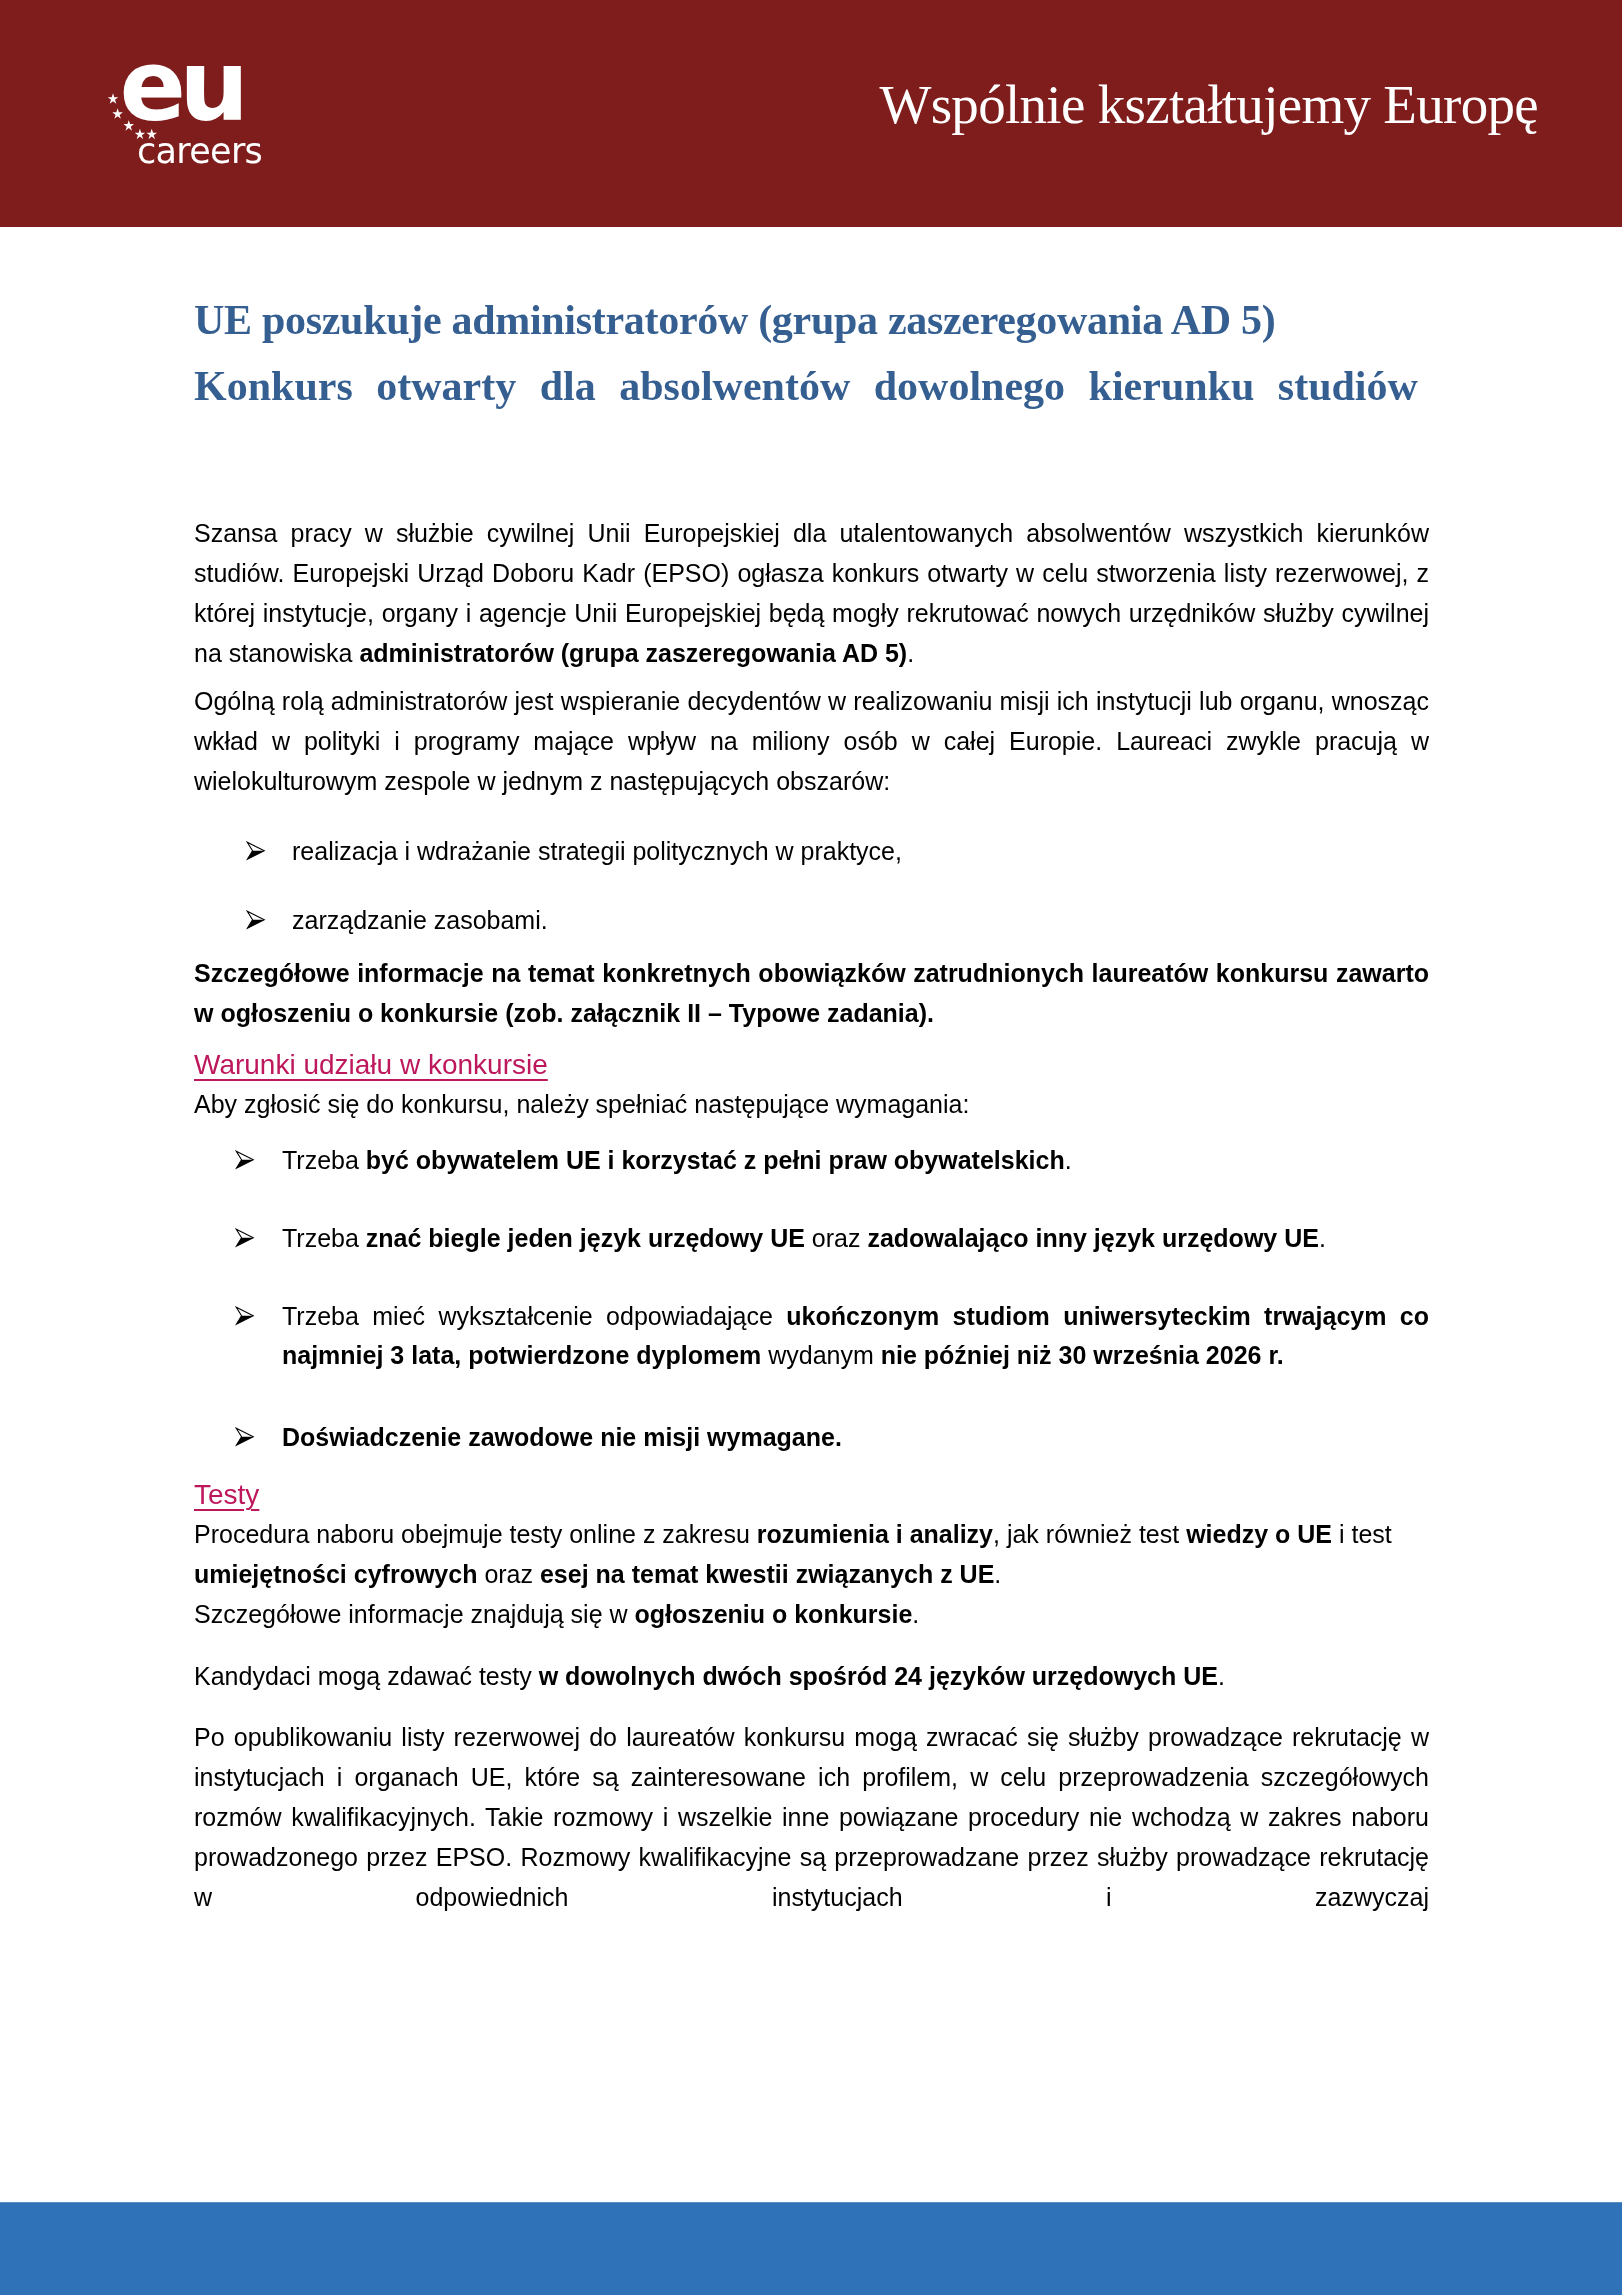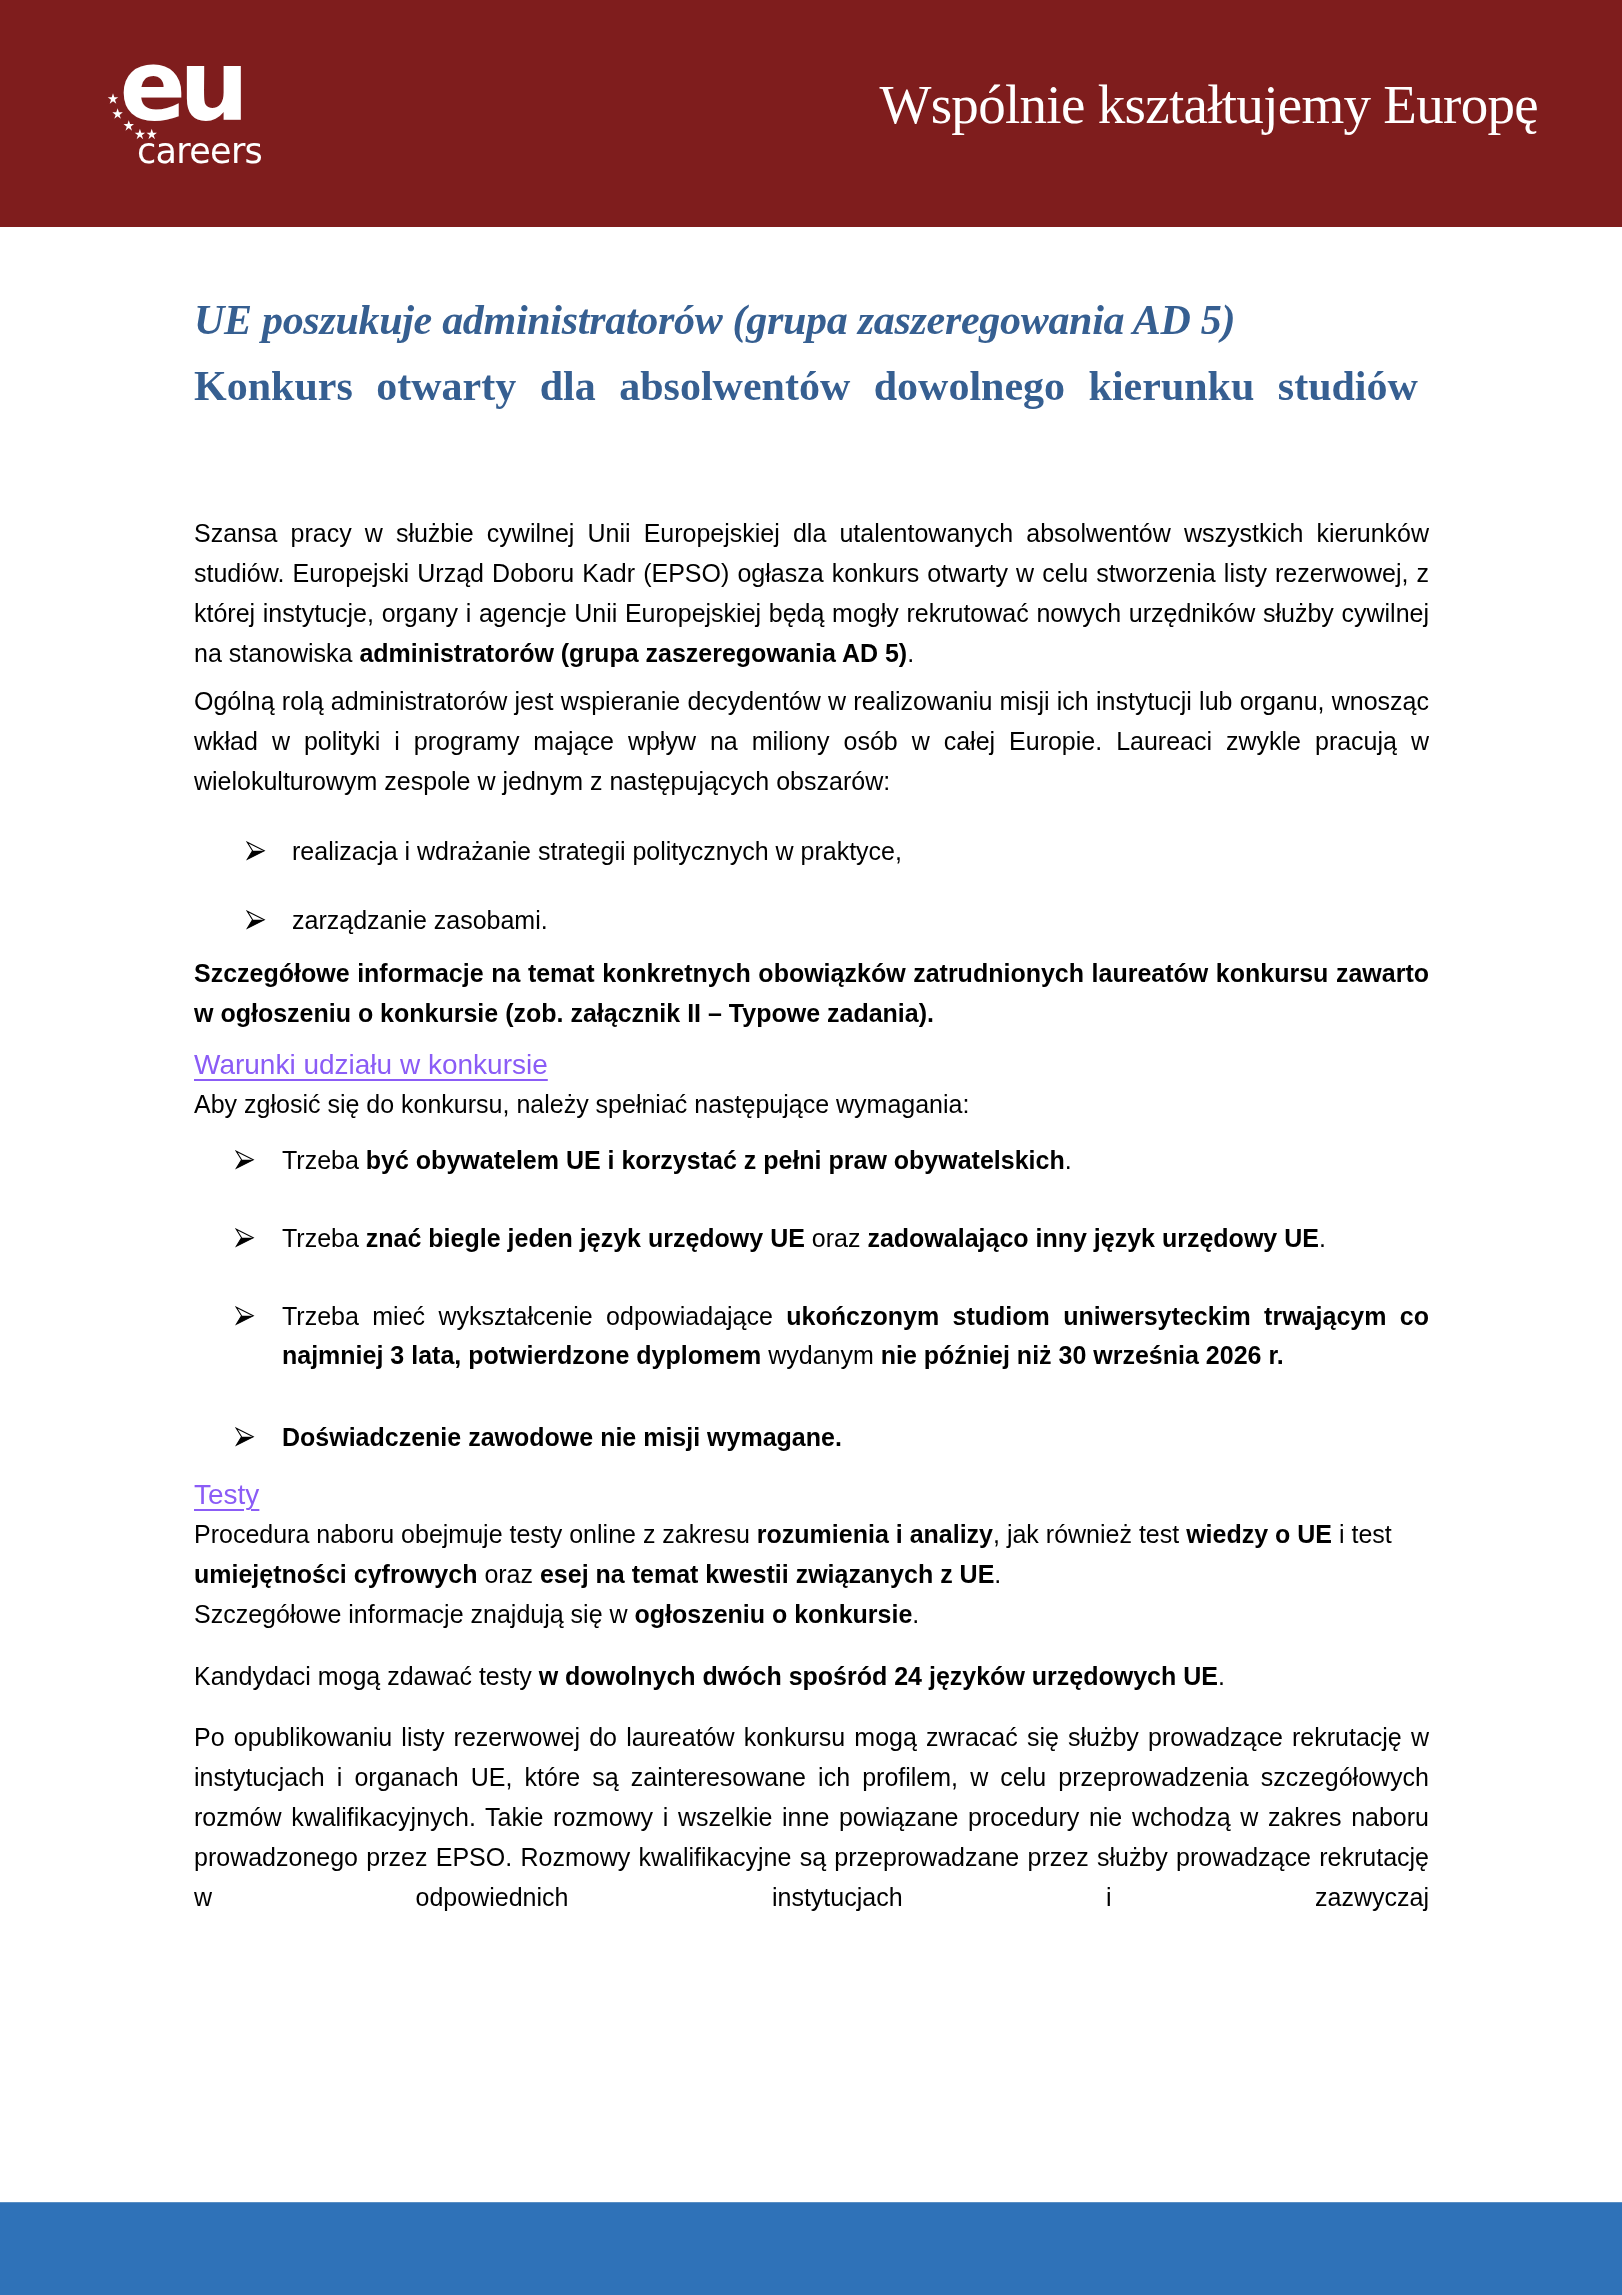--- a/index.html
+++ b/index.html
@@ -28,41 +28,41 @@
     color: #fff; font-family: Liberation Serif, serif; font-size: 55px;
     line-height: 79px; letter-spacing: -0.7px; white-space: nowrap;
   }
   .content {
     position: absolute; left: 194px; top: 288px; width: 1235px;
   }
   .title {
     font-family: "Liberation Serif", serif; font-weight: bold; color: #365F91;
     margin: 0;
   }
-  .title-1 { font-size: 42px; line-height: 65px; letter-spacing: -0.3px; font-style: italic; }
+  .title-1 { font-size: 42px; line-height: 65px; letter-spacing: -0.3px; }
   .title-2 { font-size: 42px; line-height: 56px; text-align: justify; text-align-last: left; margin-top: 5.2px; word-spacing: 13px; }
   .para {
     font-size: 25px; line-height: 40px; text-align: justify; margin: 0;
   }
   .p-intro { margin-top: 99px; }
   .p-role { margin-top: 7.9px; }
   b { font-weight: bold; }
   .bullets { list-style: none; margin: 0; padding: 0; }
   .bullets li {
     position: relative; font-size: 25px; line-height: 39px;
   }
   .bullets-1 { margin-top: 31px; }
   .bullets-1 li { padding-left: 98px; margin-bottom: 30px; }
   .bullets-1 li .arrow { left: 52px; }
   .arrow {
     position: absolute; top: 9.2px; width: 19.6px; height: 19.6px;
   }
   .p-details { margin-top: 2.6px; }
   .section-heading {
-    font-size: 28px; line-height: 39px; color: #8b5cf6;
+    font-size: 28px; line-height: 39px; color: #be185d;
     text-decoration: underline; text-decoration-thickness: 2px; text-underline-offset: 5.2px;
     margin: 11.8px 0 0 0; font-weight: normal; display: inline-block;
   }
   .p-lead { margin-top: 0; }
   .bullets-2 { margin-top: 17px; }
   .bullets-2 li { padding-left: 88px; margin-bottom: 39px; text-align: justify; }
   .bullets-2 li .arrow { left: 41px; }
   .bullets-2 li.multi { margin-bottom: 43px; }
   .p-tests { margin-top: 0; }
   .p-tests-more { margin-top: 0; }

